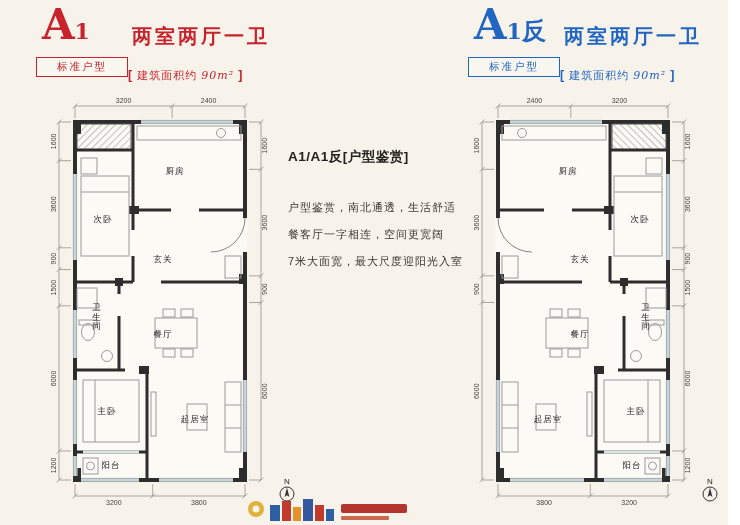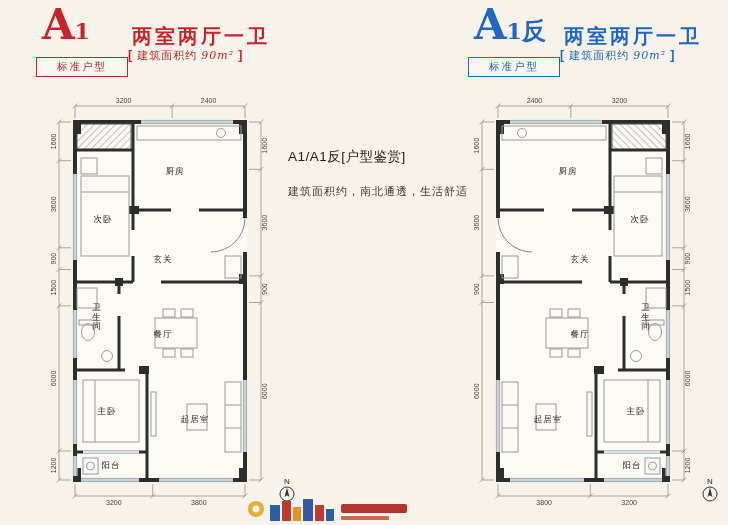--- a/index.html
+++ b/index.html
@@ -8,28 +8,28 @@
   .poster{position:relative;width:728px;height:525px;background:#f7f3ea;overflow:hidden;}
   .unit-head{position:absolute;width:260px;height:84px;}
   #head-0{left:36px;top:10px;}
   #head-1{left:468px;top:10px;}
   .big-letter{position:absolute;left:6px;top:-6px;color:var(--accent);font-family:"DejaVu Serif","Liberation Serif",serif;font-weight:bold;line-height:1;}
   .big-letter .letter{font-size:42px;}
   .big-letter .sub{font-size:22px;}
   .big-letter .suffix{font-size:24px;font-family:"Liberation Sans",sans-serif;}
   .badge{position:absolute;left:0;top:47px;border:1.5px solid var(--accent);color:var(--accent);font-size:10.5px;letter-spacing:2px;padding:2px 20px;background:rgba(255,255,255,.35);}
   .unit-title{position:absolute;left:90px;top:13px;color:var(--accent);font-size:20px;font-weight:bold;letter-spacing:3px;white-space:nowrap;margin-left:6px;}
-  .unit-area{position:absolute;left:92px;top:38px;color:var(--accent);font-size:11px;letter-spacing:1px;white-space:nowrap;}
+  .unit-area{position:absolute;left:92px;top:58px;color:var(--accent);font-size:11px;letter-spacing:1px;white-space:nowrap;}
   .unit-area .br{font-weight:bold;font-size:12.5px;}
   .unit-area .val{font-family:"DejaVu Serif",serif;font-style:italic;}
   .plan{position:absolute;width:270px;height:415px;}
   #plan-0{left:29px;top:97px;}
   #plan-1{left:452px;top:97px;}
   .desc{position:absolute;left:288px;top:148px;width:170px;}
-  .desc-title{font-size:13.5px;font-weight:normal;color:#23211e;letter-spacing:.5px;margin-bottom:12px;white-space:nowrap;}
+  .desc-title{font-size:13.5px;font-weight:bold;color:#23211e;letter-spacing:.5px;margin-bottom:28px;white-space:nowrap;}
   .desc-line{font-size:11px;color:#3d3a35;letter-spacing:1px;line-height:27px;white-space:nowrap;}
   .logo{position:absolute;left:246px;top:496px;width:170px;height:29px;}
   svg text{font-family:"Liberation Sans","DejaVu Sans",sans-serif;}
 </style>
 </head>
 <body>
 
 <div class="poster">
 
   <div class="unit-head" id="head-0" style="--accent: #c8232c;">
@@ -388,21 +388,23 @@
         <g transform="translate(212,372)">
           <circle cx="0" cy="0" r="7" fill="none" stroke="#333" stroke-width="1"></circle>
           <path d="M0,-6.5 L2.4,3 L0,1.2 L-2.4,3 Z" fill="#333"></path>
           <text x="0" y="-10" text-anchor="middle" font-size="8" fill="#222">N</text>
         </g>
       </g>
     </svg>
 
   <aside class="desc">
     <div class="desc-title">A1/A1反[户型鉴赏]</div>
-    <div class="desc-line">建筑面积约，南北通透，生活舒适</div>
+    <div class="desc-line">户型鉴赏，南北通透，生活舒适</div>
+    <div class="desc-line">餐客厅一字相连，空间更宽阔</div>
+    <div class="desc-line">7米大面宽，最大尺度迎阳光入室</div>
   </aside>
 
   <svg class="logo" id="dev-logo" viewBox="0 0 170 29">
       <circle cx="10" cy="13" r="8" fill="#e0b23a"></circle>
       <circle cx="10" cy="13" r="3.5" fill="#f7f3ea"></circle>
       <rect x="24" y="9" width="10" height="16" fill="#2f5fa3"></rect>
       <rect x="36" y="5" width="9" height="20" fill="#c2392e"></rect>
       <rect x="47" y="11" width="8" height="14" fill="#e2922a"></rect>
       <rect x="57" y="3" width="10" height="22" fill="#35589e"></rect>
       <rect x="69" y="9" width="9" height="16" fill="#c2392e"></rect>

